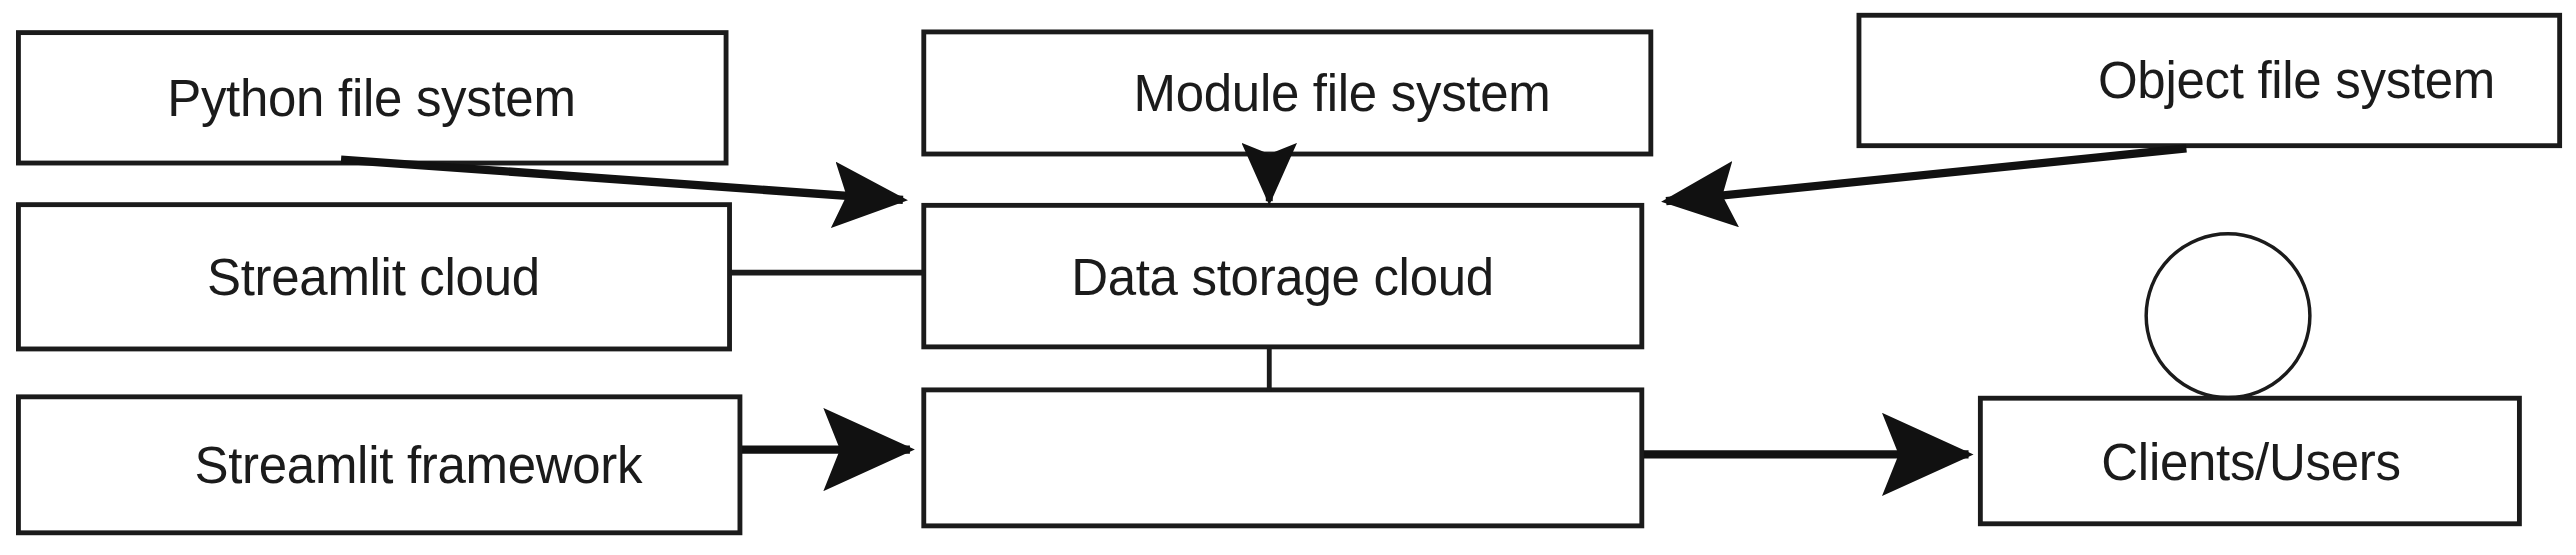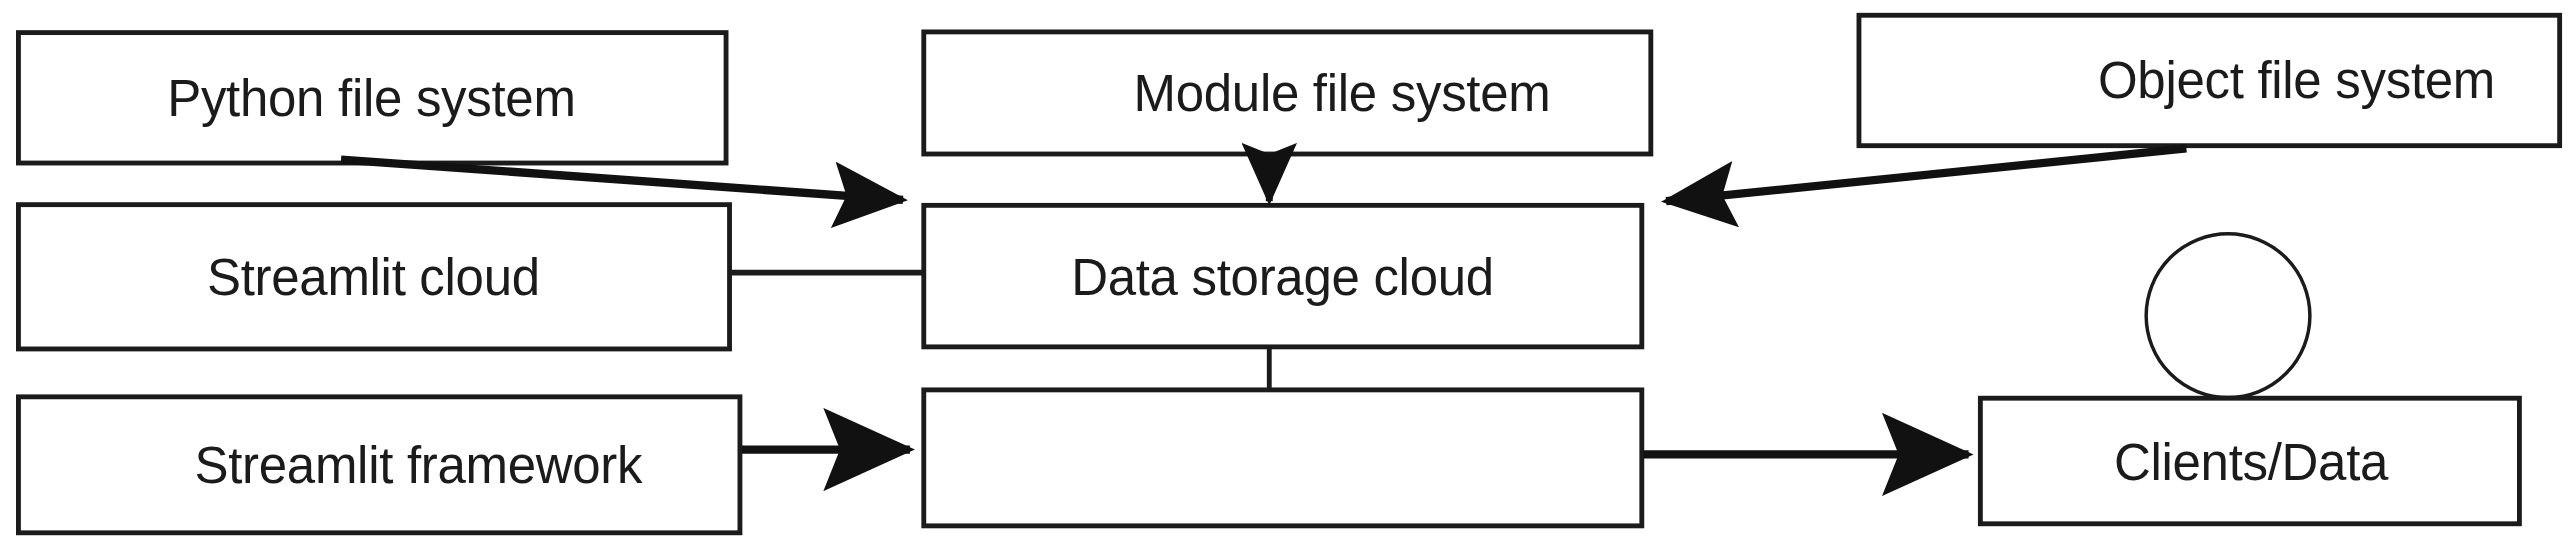--- a/index.html
+++ b/index.html
@@ -96,16 +96,16 @@
 
   <div class="node-label" style="left:17.4px; top:205px; width:712px; height:144px;">Streamlit cloud</div>
 
   <div class="node-label" style="left:923px; top:206px; width:719px; height:142px;">Data storage cloud</div>
 
   <div class="node-label" style="left:2147px; top:234px; width:164px; height:164px;"></div>
 
   <div class="node-label" style="left:17.4px; top:397px; width:722px; height:136px;margin-left:40px;">Streamlit framework</div>
 
 
-  <div class="node-label" style="left:1981px; top:399px; width:540px; height:126px;">Clients/Data</div>
+  <div class="node-label" style="left:1981px; top:399px; width:540px; height:126px;">Clients/Users</div>
 
 </div>
 
 
 </body></html>

